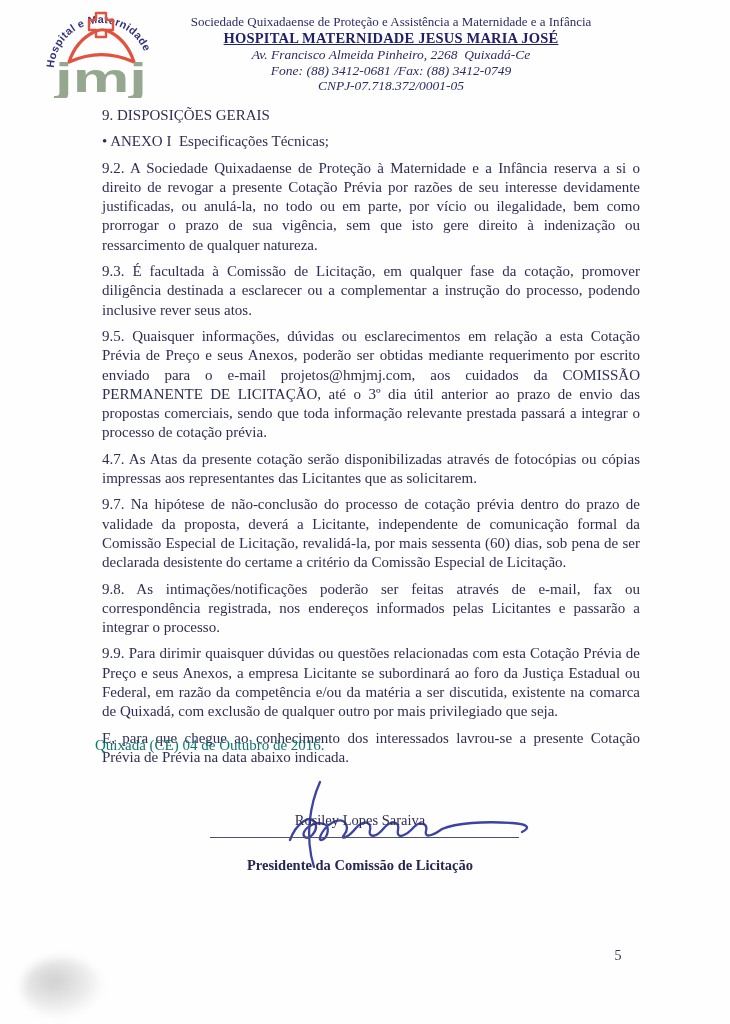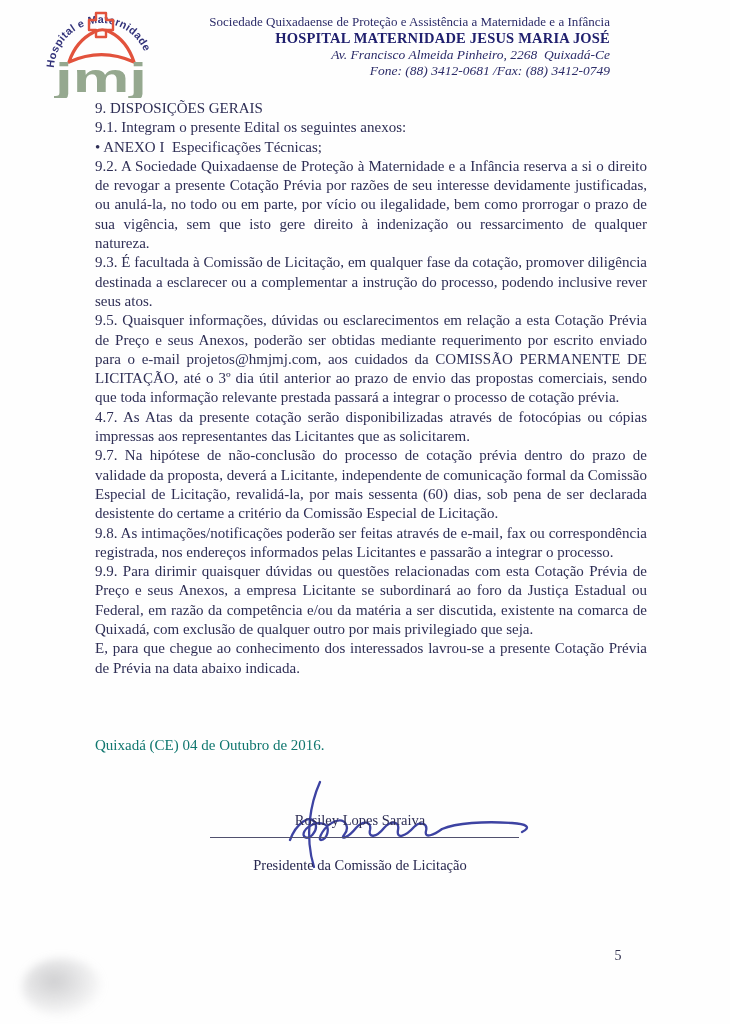--- a/index.html
+++ b/index.html
@@ -10,51 +10,51 @@
     position:relative;
     overflow:hidden;
   }
   .page{
     position:absolute;inset:0;
     background:#fefefe;
   }
   
   .logo-svg{position:absolute;left:42px;top:4px;width:120px;height:94px;}
   .letterhead-text{
-    position:absolute;left:140px;top:14px;width:470px;
-    text-align:right;color:#2b2b68;
+    position:absolute;left:156px;top:14px;width:470px;
+    text-align:center;color:#2b2b68;
   }
   .lh-org{font-size:13px;line-height:16px;}
-  .lh-name{font-size:14.5px;line-height:17px;font-weight:bold;color:#20206e;letter-spacing:.2px;}
+  .lh-name{font-size:14.5px;line-height:17px;font-weight:bold;text-decoration:underline;color:#20206e;letter-spacing:.2px;}
   .lh-addr,.lh-phone,.lh-cnpj{font-size:13.5px;line-height:15.5px;font-style:italic;}
   
   .doc-body{
     position:absolute;left:95px;top:99px;width:552px;
     font-size:15px;line-height:19.3px;
     color:#2e2e55;
     text-align:justify;
   }
-  .doc-body p{margin:0;padding:0;}
+  .doc-body p{margin:7px;padding:0;}
   .date-line{
     position:absolute;left:95px;top:737px;
     font-size:15px;color:#0f766e;
   }
   
   .sig-ink{position:absolute;left:275px;top:780px;width:265px;height:90px;}
   .sig-rule{
     position:absolute;left:210px;top:837px;width:309px;height:1px;
     background:#50506e;
   }
   .sig-name{
     position:absolute;left:205px;top:812px;width:310px;
     text-align:center;font-size:14.5px;color:#2e2e55;
   }
   .sig-title{
     position:absolute;left:185px;top:857px;width:350px;
-    text-align:center;font-size:14.5px;font-weight:normal;color:#26264e;
+    text-align:center;font-size:14.5px;font-weight:bold;color:#26264e;
   }
   .page-number{
     position:absolute;left:606px;top:948px;width:24px;
     font-size:14px;color:#33334f;text-align:center;
   }
   
   .smudge{
     position:absolute;left:22px;top:958px;width:80px;height:58px;
     background:radial-gradient(ellipse at 40% 40%, rgba(120,120,125,.35), rgba(160,160,165,.12) 60%, transparent 75%);
     filter:blur(4px);
@@ -79,25 +79,25 @@
     <path d="M53,9 h10 v7 h7 v10 h-7 v7 h-10 v-7 h-7 v-10 h7 Z" fill="none" stroke="#e2523c" stroke-width="2.4" stroke-linejoin="round"></path>
 
     <text x="58" y="88" text-anchor="middle" font-family="'Liberation Sans',sans-serif" font-size="40" font-weight="bold" fill="#95a88f" textLength="92" lengthAdjust="spacingAndGlyphs">jmj</text>
   </svg>
 
   <div class="letterhead-text">
     <div class="lh-org">Sociedade Quixadaense de Proteção e Assistência a Maternidade e a Infância</div>
     <div class="lh-name">HOSPITAL MATERNIDADE JESUS MARIA JOSÉ</div>
     <div class="lh-addr">Av. Francisco Almeida Pinheiro, 2268&nbsp; Quixadá-Ce</div>
     <div class="lh-phone">Fone: (88) 3412-0681 /Fax: (88) 3412-0749</div>
+    <div class="lh-cnpj">CNPJ-07.718.372/0001-05</div>
   </div>
 
   <main class="doc-body">
     <p>9. DISPOSIÇÕES GERAIS</p>
-    <p>9.1. Integram o presente Edital os seguintes anexos:</p>
     <p>• ANEXO I&nbsp; Especificações Técnicas;</p>
     <p>9.2. A Sociedade Quixadaense de Proteção à Maternidade e a Infância reserva a si o direito de revogar a presente Cotação Prévia por razões de seu interesse devidamente justificadas, ou anulá-la, no todo ou em parte, por vício ou ilegalidade, bem como prorrogar o prazo de sua vigência, sem que isto gere direito à indenização ou ressarcimento de qualquer natureza.</p>
     <p>9.3. É facultada à Comissão de Licitação, em qualquer fase da cotação, promover diligência destinada a esclarecer ou a complementar a instrução do processo, podendo inclusive rever seus atos.</p>
     <p>9.5. Quaisquer informações, dúvidas ou esclarecimentos em relação a esta Cotação Prévia de Preço e seus Anexos, poderão ser obtidas mediante requerimento por escrito enviado para o e-mail projetos@hmjmj.com, aos cuidados da COMISSÃO PERMANENTE DE LICITAÇÃO, até o 3º dia útil anterior ao prazo de envio das propostas comerciais, sendo que toda informação relevante prestada passará a integrar o processo de cotação prévia.</p>
     <p>4.7. As Atas da presente cotação serão disponibilizadas através de fotocópias ou cópias impressas aos representantes das Licitantes que as solicitarem.</p>
     <p>9.7. Na hipótese de não-conclusão do processo de cotação prévia dentro do prazo de validade da proposta, deverá a Licitante, independente de comunicação formal da Comissão Especial de Licitação, revalidá-la, por mais sessenta (60) dias, sob pena de ser declarada desistente do certame a critério da Comissão Especial de Licitação.</p>
     <p>9.8. As intimações/notificações poderão ser feitas através de e-mail, fax ou correspondência registrada, nos endereços informados pelas Licitantes e passarão a integrar o processo.</p>
     <p>9.9. Para dirimir quaisquer dúvidas ou questões relacionadas com esta Cotação Prévia de Preço e seus Anexos, a empresa Licitante se subordinará ao foro da Justiça Estadual ou Federal, em razão da competência e/ou da matéria a ser discutida, existente na comarca de Quixadá, com exclusão de qualquer outro por mais privilegiado que seja.</p>
     <p>E, para que chegue ao conhecimento dos interessados lavrou-se a presente Cotação Prévia de Prévia na data abaixo indicada.</p>
   </main>

